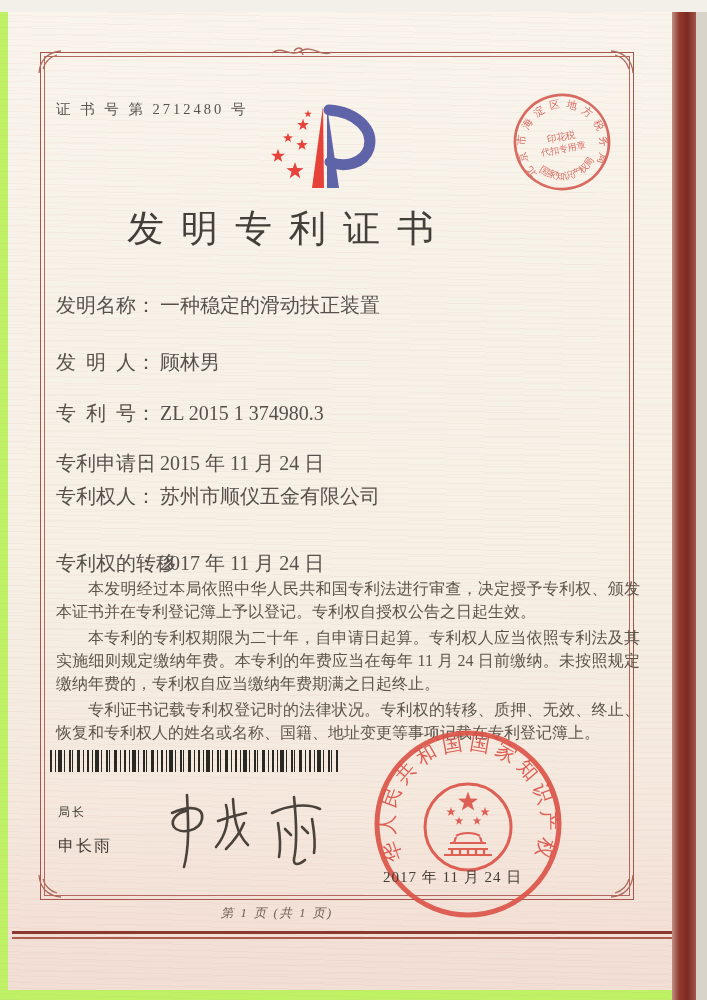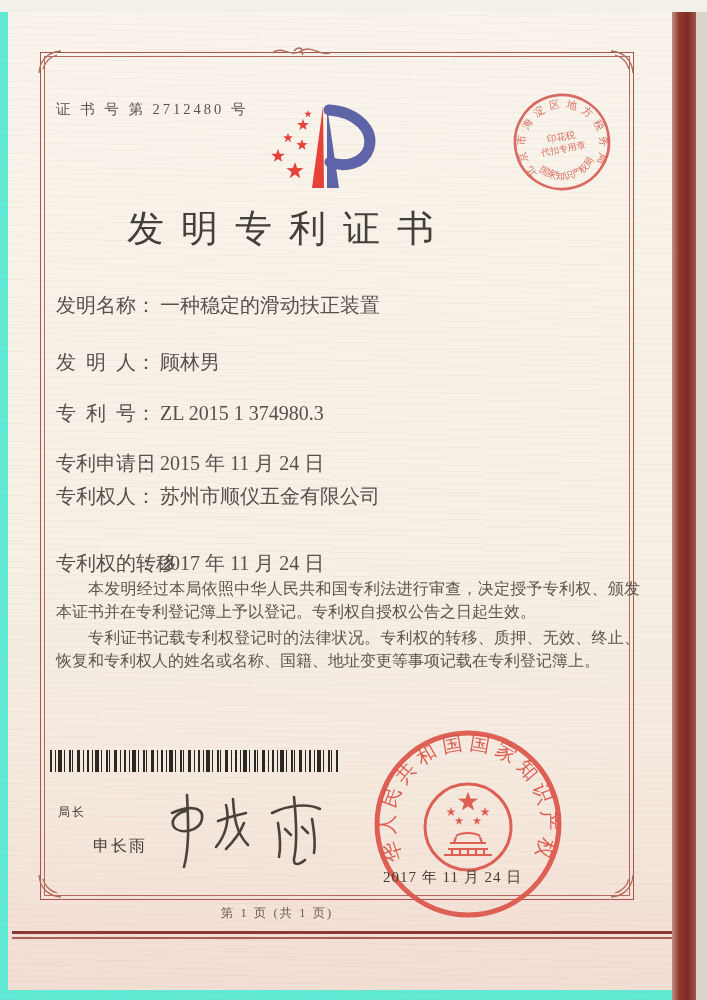--- a/index.html
+++ b/index.html
@@ -1,17 +1,17 @@
 <!DOCTYPE html>
 <html><head>
 <meta charset="utf-8">
 <style>
   html,body{margin:0;padding:0;background:#d8d4ca;}
   .photo{position:relative;width:707px;height:1000px;overflow:hidden;
-         background:#5eead4;font-family:"Liberation Serif",serif;}
+         background:#bef264;font-family:"Liberation Serif",serif;}
   
   .paper{position:absolute;left:8px;top:12px;width:686px;height:978px;
          background:linear-gradient(180deg,#f9f5ec 0%,#f6f0e5 55%,#f5e9de 80%,#f3e0d6 94%,#f1ded4 100%);}
   .paper-texture{position:absolute;inset:0;pointer-events:none;
     background:
       repeating-linear-gradient(1.5deg, rgba(205,150,140,0.07) 0 1px, transparent 1px 6px),
       repeating-linear-gradient(178.5deg, rgba(210,160,150,0.05) 0 1px, transparent 1px 9px);}
   
   .cover-right{position:absolute;left:672px;top:0;width:24px;height:1000px;
       background:linear-gradient(90deg,#c09085 0%,#93392f 30%,#7c2a22 65%,#a3564a 100%);}
@@ -36,28 +36,28 @@
   .body-text{position:absolute;left:56px;top:577px;width:584px;}
   .body-text p{margin:0 0 3px 0;font-size:16px;line-height:23px;color:#5d554b;
                text-align:justify;text-indent:2em;}
   .barcode{position:absolute;left:50px;top:750px;width:288px;height:22px;
     background:repeating-linear-gradient(90deg,
       #2a2823 0 2px,transparent 2px 5px,#2a2823 5px 6px,transparent 6px 8px,
       #2a2823 8px 12px,transparent 12px 14px,#2a2823 14px 15px,transparent 15px 19px,
       #2a2823 19px 21px,transparent 21px 22px,#2a2823 22px 23px,transparent 23px 27px,
       #2a2823 27px 30px,transparent 30px 33px,#2a2823 33px 34px,transparent 34px 37px);}
   .signer-title{position:absolute;left:58px;top:804px;font-size:12px;color:#403c35;letter-spacing:2px;}
-  .signer-name{position:absolute;left:58px;top:836px;font-size:16px;color:#403c35;letter-spacing:2px;margin-left:35px;}
+  .signer-name{position:absolute;left:58px;top:836px;font-size:16px;color:#403c35;letter-spacing:2px;}
   .signature{position:absolute;left:130px;top:783px;}
   .seal{position:absolute;left:370px;top:726px;}
   .seal-date{position:absolute;left:383px;top:868px;font-size:15px;color:#433d34;
              letter-spacing:1px;z-index:5;white-space:nowrap;}
   .stamp{position:absolute;left:506px;top:86px;transform:rotate(-11deg);opacity:.88;}
   .footer{position:absolute;left:177px;top:905px;width:200px;text-align:center;
-          font-size:12.5px;color:#6b5d50;letter-spacing:2px;}
+          font-size:12.5px;color:#6b5d50;letter-spacing:2px;font-style:italic;}
   svg text{font-family:"Liberation Serif",serif;}
 </style>
 </head>
 <body>
 
 <div class="photo">
   <div class="paper"></div>
   <div class="paper-texture"></div>
 
   <div class="frame">
@@ -113,20 +113,21 @@
   </div>
   <div class="field-row f4">
     <span class="field-label">专利权人</span><span class="field-colon">：</span><span>苏州市顺仪五金有限公司</span>
   </div>
   <div class="field-row f5">
     <span class="field-label">专利权的转移</span><span class="field-colon">：</span><span>2017 年 11 月 24 日</span>
   </div>
 
   <div class="body-text">
     <p>本发明经过本局依照中华人民共和国专利法进行审查，决定授予专利权、颁发本证书并在专利登记簿上予以登记。专利权自授权公告之日起生效。</p>
+    <p>本专利的专利权期限为二十年，自申请日起算。专利权人应当依照专利法及其实施细则规定缴纳年费。本专利的年费应当在每年 11 月 24 日前缴纳。未按照规定缴纳年费的，专利权自应当缴纳年费期满之日起终止。</p>
     <p>专利证书记载专利权登记时的法律状况。专利权的转移、质押、无效、终止、恢复和专利权人的姓名或名称、国籍、地址变更等事项记载在专利登记簿上。</p>
   </div>
 
   <div class="barcode"></div>
 
   <div class="signer-title">局长</div>
   <div class="signer-name">申长雨</div>
 
   <svg class="signature" width="210" height="95" viewBox="0 0 210 95">
     <g fill="none" stroke="#3c362e" stroke-width="2.6" stroke-linecap="round" opacity="0.92">

